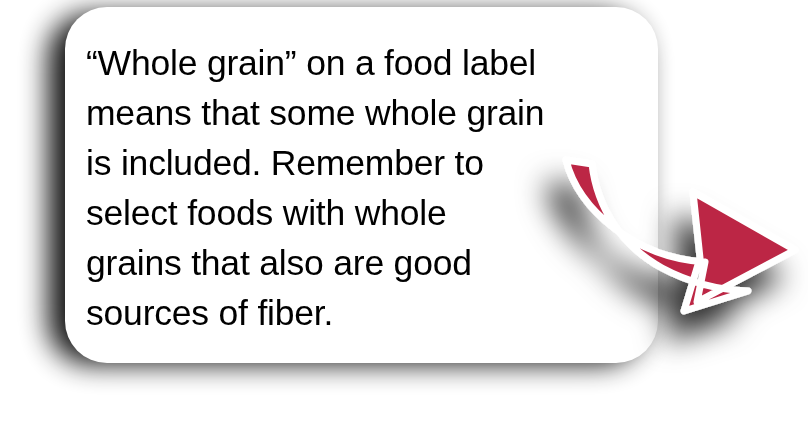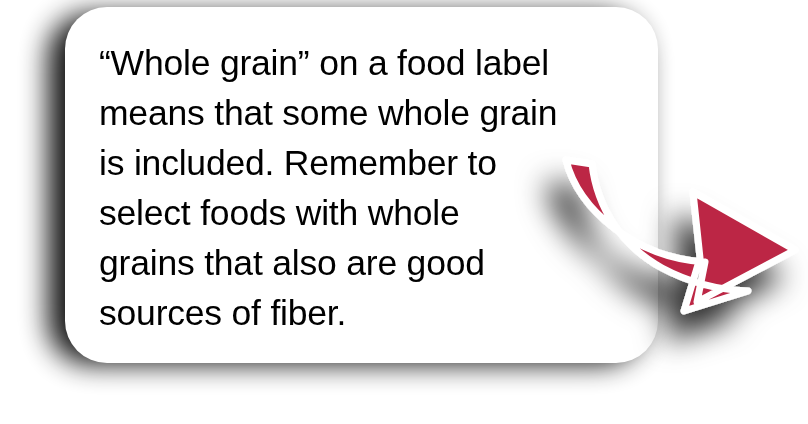--- a/index.html
+++ b/index.html
@@ -35,21 +35,21 @@
     left: 65px;
     top: 7px;
     width: 593px;
     height: 356px;
     border-radius: 42px;
     background: #ffffff;
     z-index: 3;
   }
   #bubble-text {
     position: absolute;
-    left: 99px;
+    left: 86px;
     top: 38px;
     width: 530px;
     z-index: 4;
     color: #000000;
     font-size: 35.5px;
     line-height: 50px;
     letter-spacing: -0.2px;
     white-space: pre-line;
     font-weight: 400;
   }

